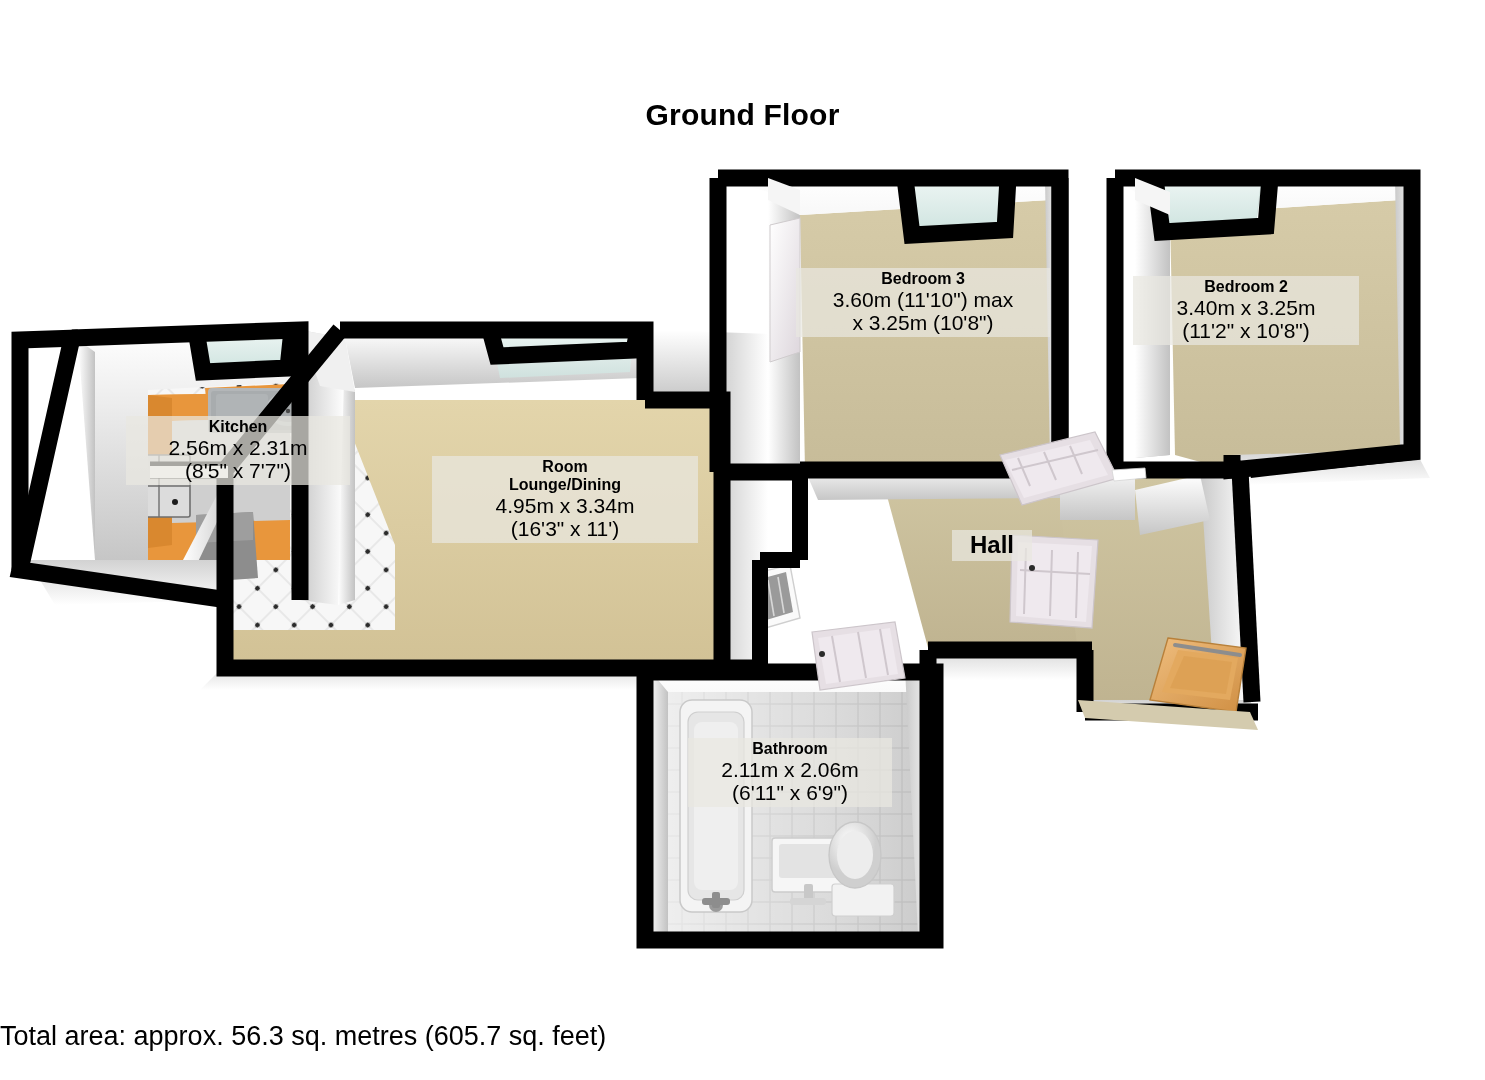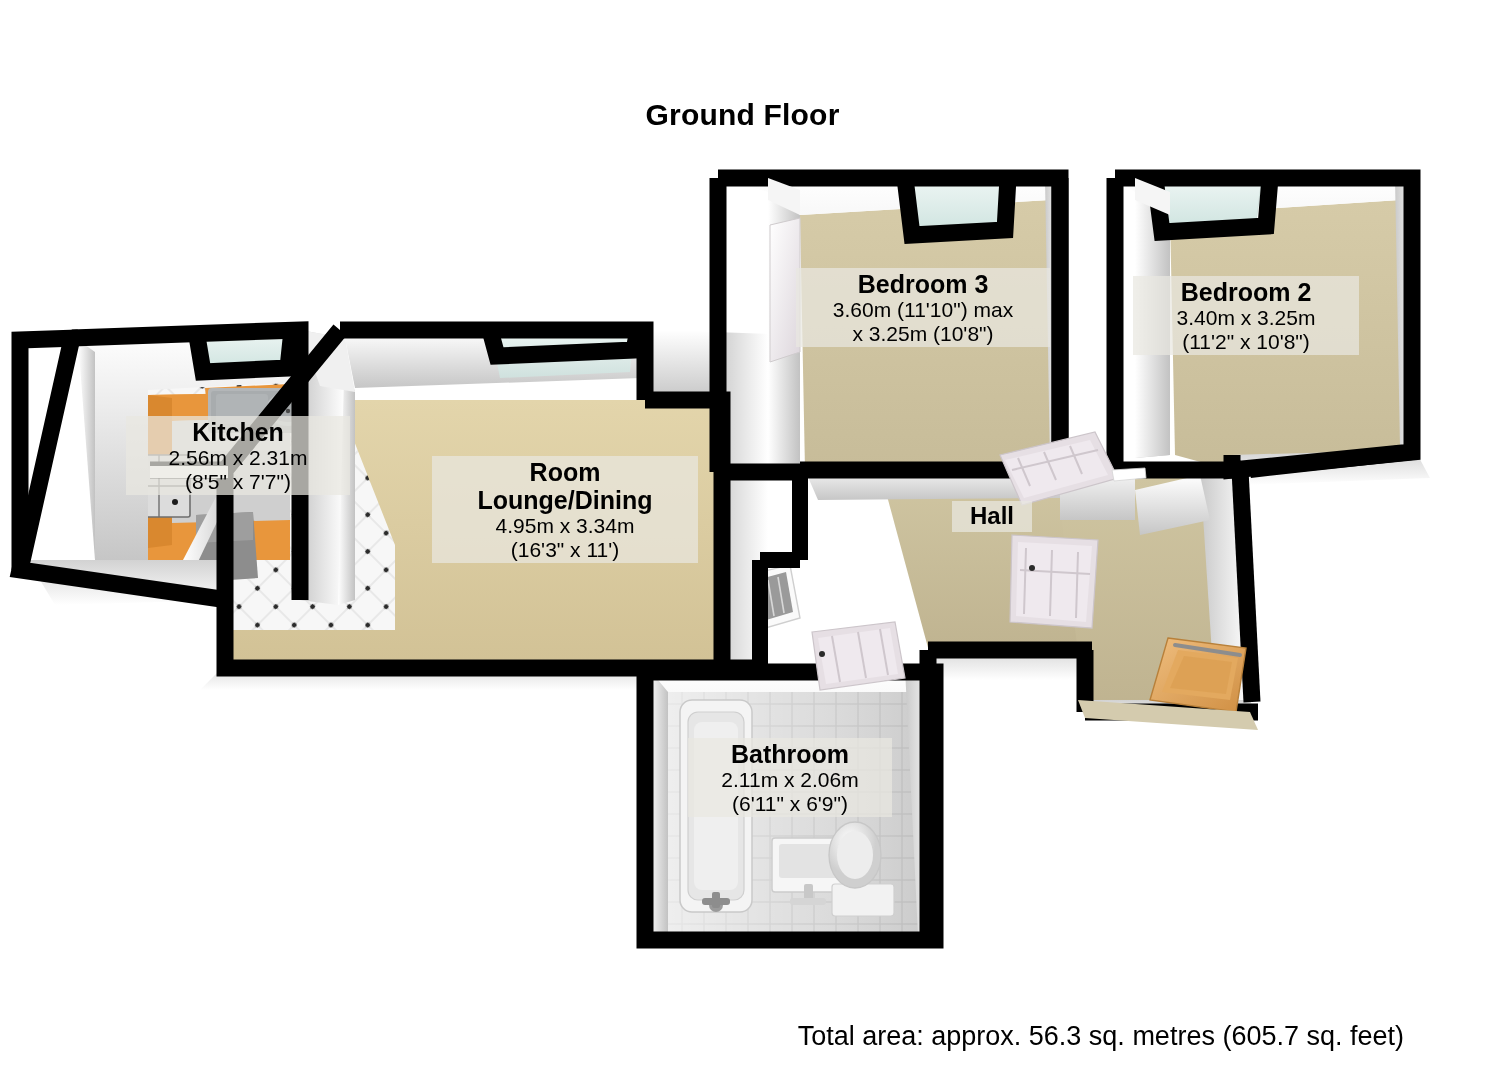--- a/index.html
+++ b/index.html
@@ -36,21 +36,21 @@
     margin-top: 9px;
     line-height: 1.1;
   }
 
   
   #footer {
     position: absolute;
     bottom: 28px;
     left: 0;
     width: 1404px;
-    text-align: right;
+    text-align: left;
   }
   #total-area {
     font-size: 27px;
     color: #000000;
   }
 
   
   #plan-stage {
     position: absolute;
     top: 0;
@@ -69,21 +69,21 @@
     position: absolute;
     text-align: center;
     color: #000000;
     background: rgba(233, 231, 224, 0.72);
     padding: 2px 7px;
     line-height: 1.12;
     white-space: nowrap;
     pointer-events: none;
   }
   .room-name {
-    font-size: 25px;
+    font-size: 16px;
     font-weight: bold;
     display: block;
   }
   .room-dims {
     font-size: 21px;
     display: block;
     font-weight: normal;
   }
   .room-label.hall .room-name { font-size: 24px; }
 </style>
@@ -452,21 +452,21 @@
   <span class="room-dims">4.95m x 3.34m</span>
   <span class="room-dims">(16'3" x 11')</span>
 </div>
 
 <div class="room-label" id="label-bathroom" style="left:688px; top:738px; width:190px;">
   <span class="room-name">Bathroom</span>
   <span class="room-dims">2.11m x 2.06m</span>
   <span class="room-dims">(6'11" x 6'9")</span>
 </div>
 
-<div class="room-label hall" id="label-hall" style="left:952px; top:501px; width:66px;">
+<div class="room-label hall" id="label-hall" style="left:952px; top:530px; width:66px;">
   <span class="room-name">Hall</span>
 </div>
 
 </div>
 
 <div id="footer">
   <div id="total-area">Total area: approx. 56.3 sq. metres (605.7 sq. feet)</div>
 </div>
 
 </body></html>

